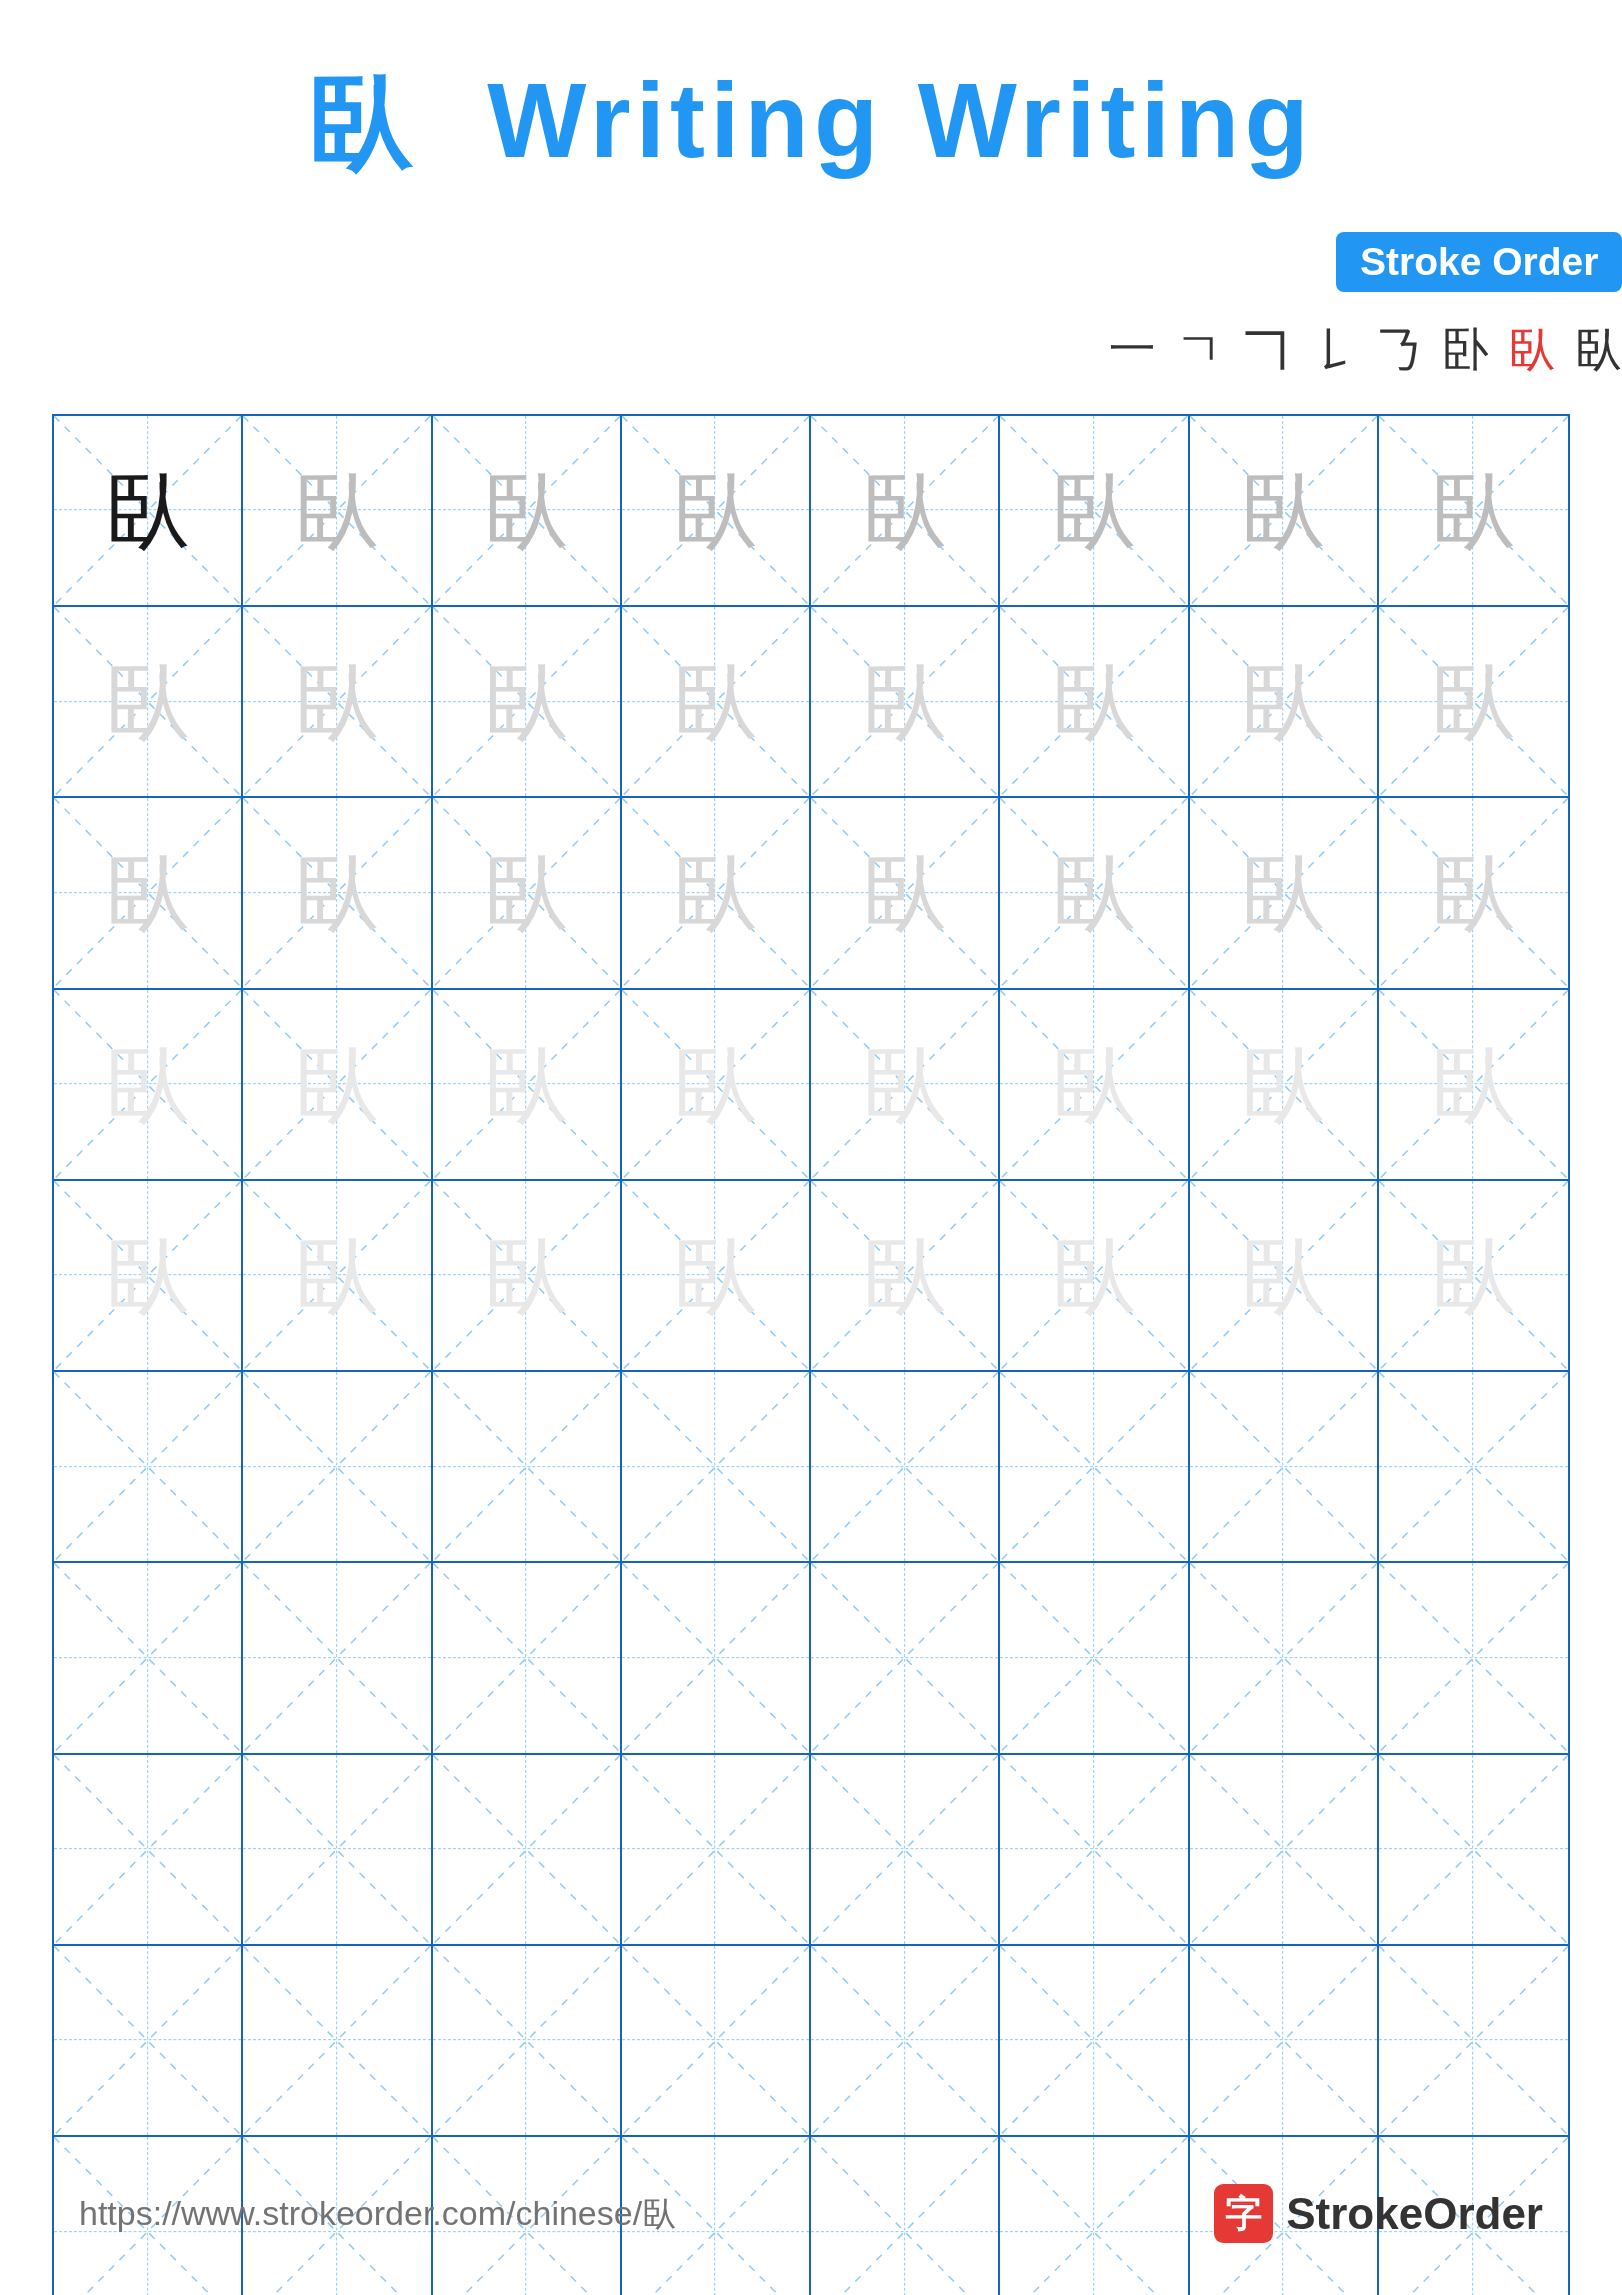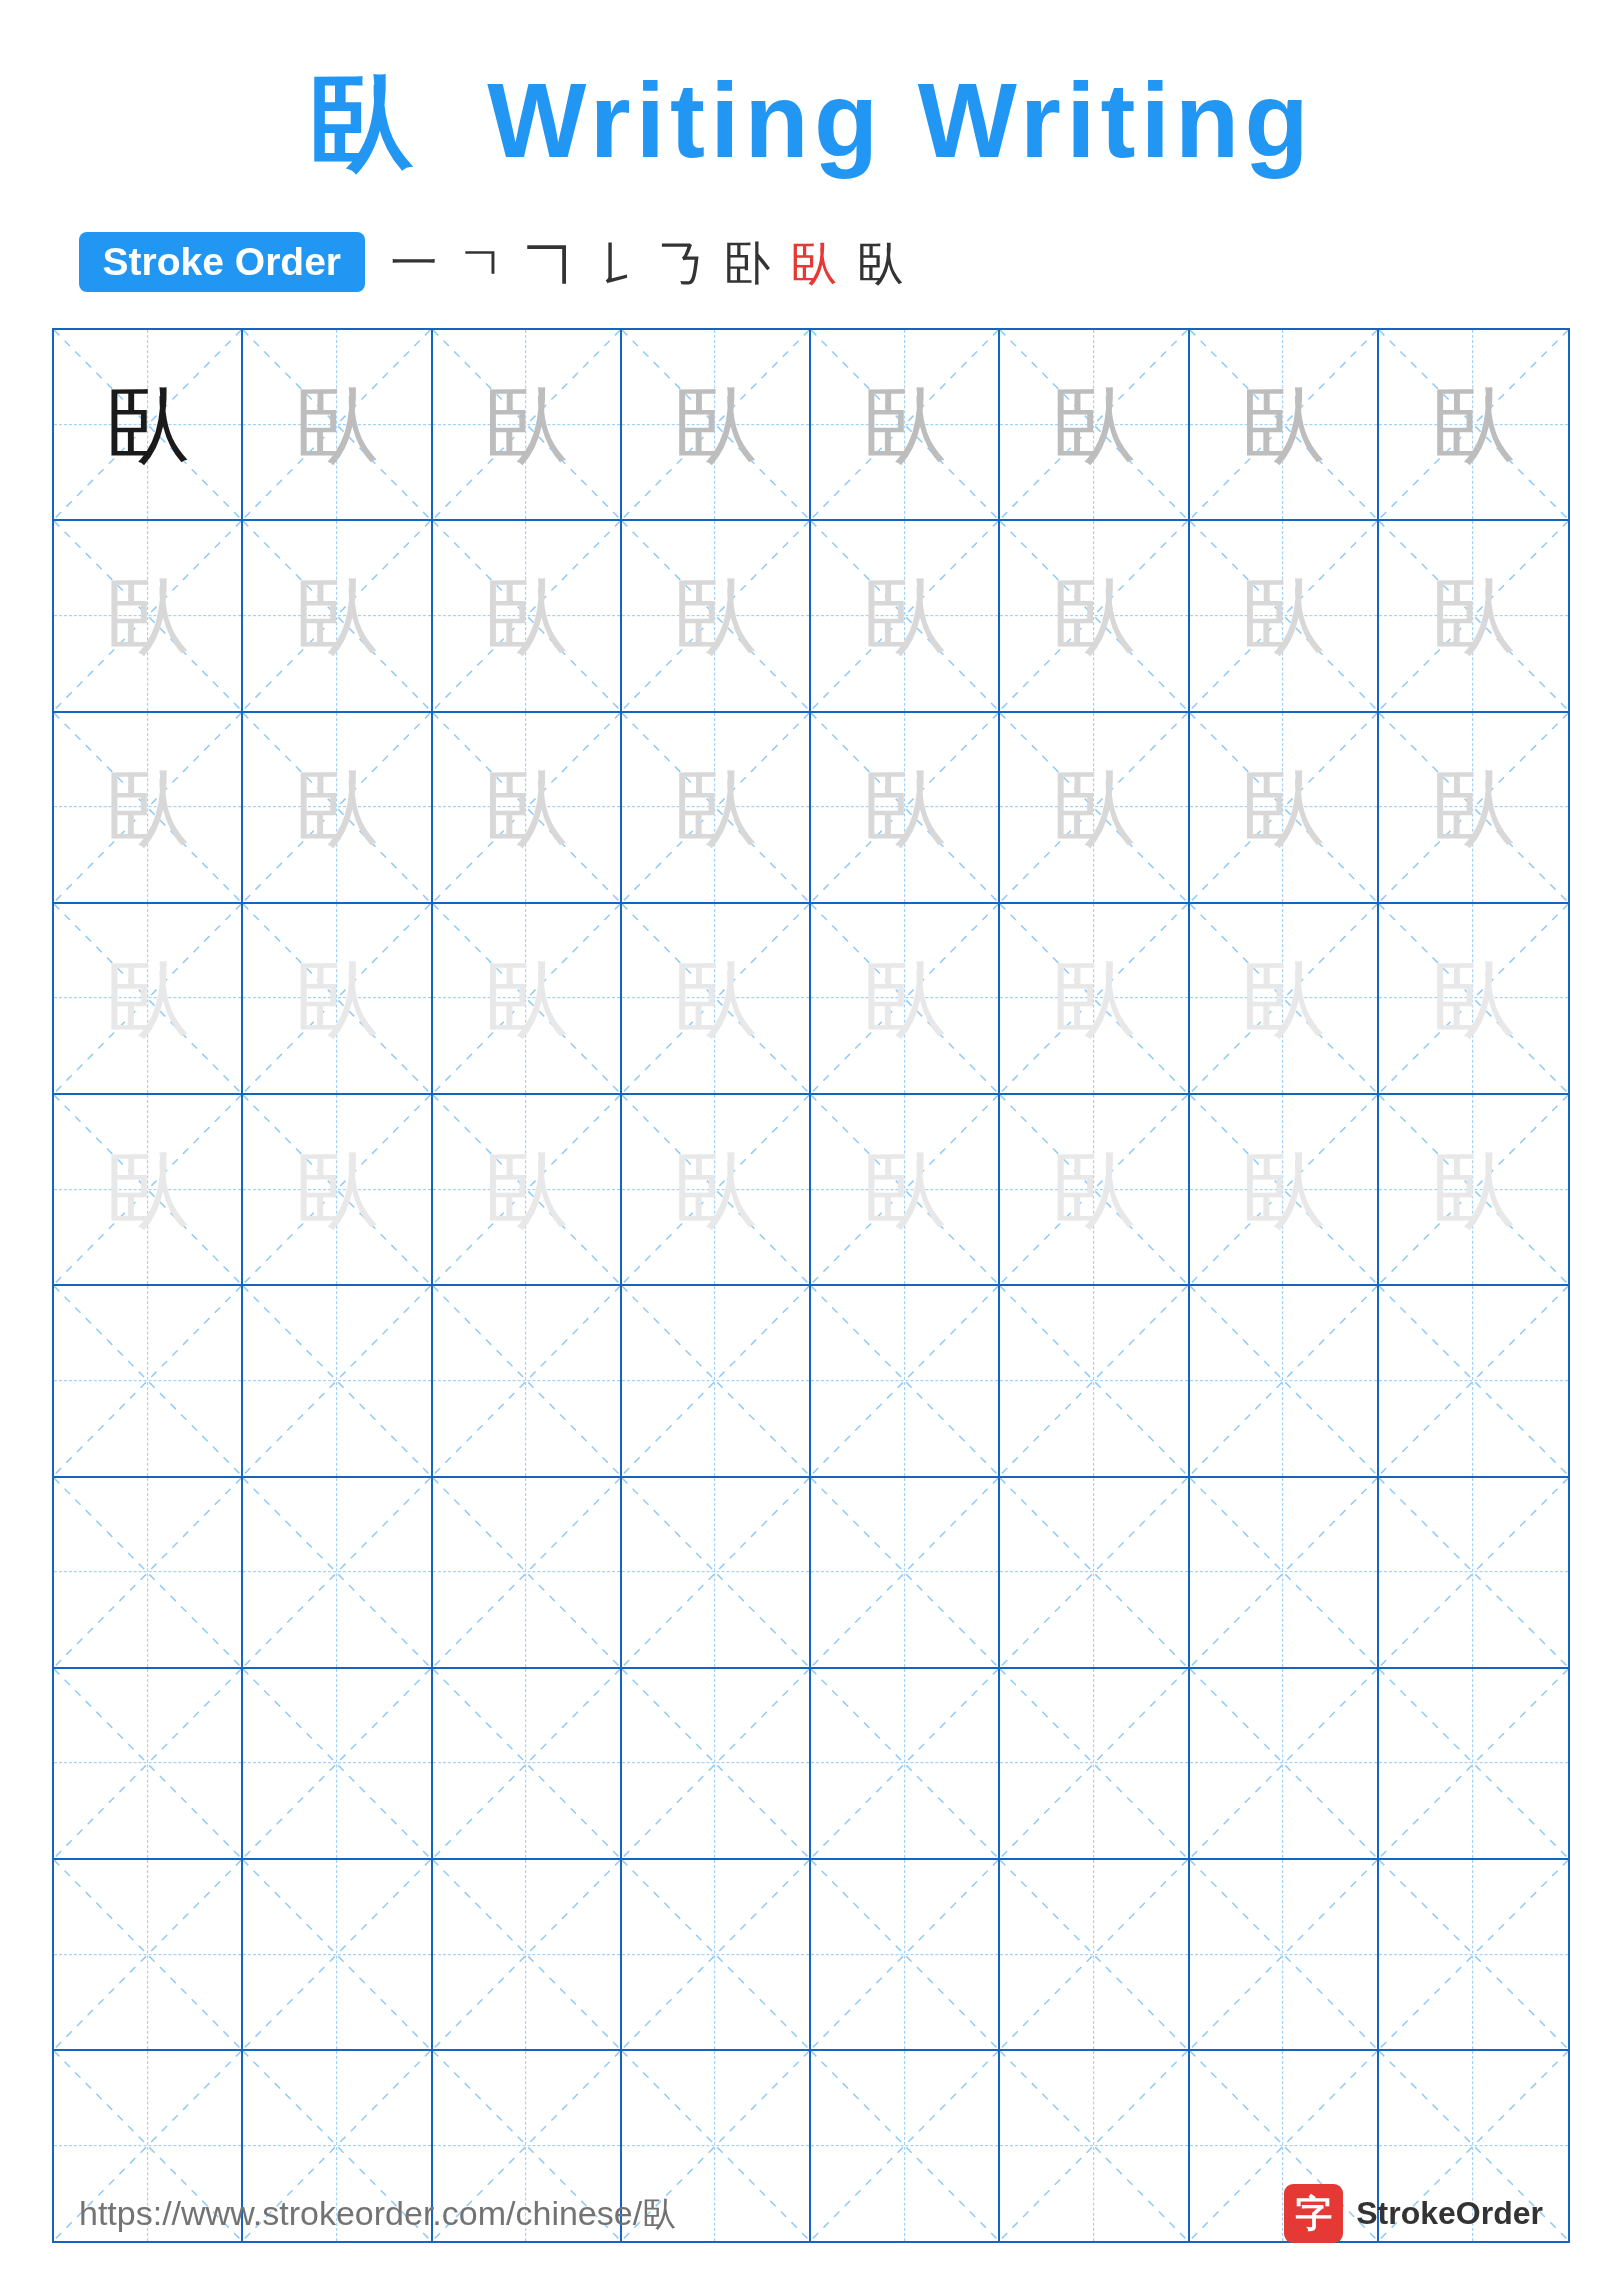--- a/index.html
+++ b/index.html
@@ -27,24 +27,25 @@
       letter-spacing: 5.2px;
     }
 
     .title-char {
       color: #2196F3;
     }
 
     
     .stroke-order-row {
       display: flex;
-      align-items: flex-start;
+      align-items: flex-end;
       padding-left: 79px;
       margin-bottom: 33px;
       gap: 26px;
+      flex-direction: column;
     }
 
     .stroke-order-badge {
       background: #2196F3;
       color: white;
       font-size: 39px;
       font-weight: bold;
       padding: 7.9px 23.6px;
       border-radius: 7.9px;
       white-space: nowrap;
@@ -187,21 +188,21 @@
       border-radius: 9.2px;
       display: flex;
       align-items: center;
       justify-content: center;
       color: white;
       font-size: 37px;
       font-weight: bold;
     }
 
     .footer-logo-text {
-      font-size: 32px;
+      font-size: 44px;
       font-weight: bold;
       color: #333;
     }
   </style>
 </head>
 <body>
 
 <div class="title-area">
   <span class="title-text">
     <span class="title-char">臥</span>

